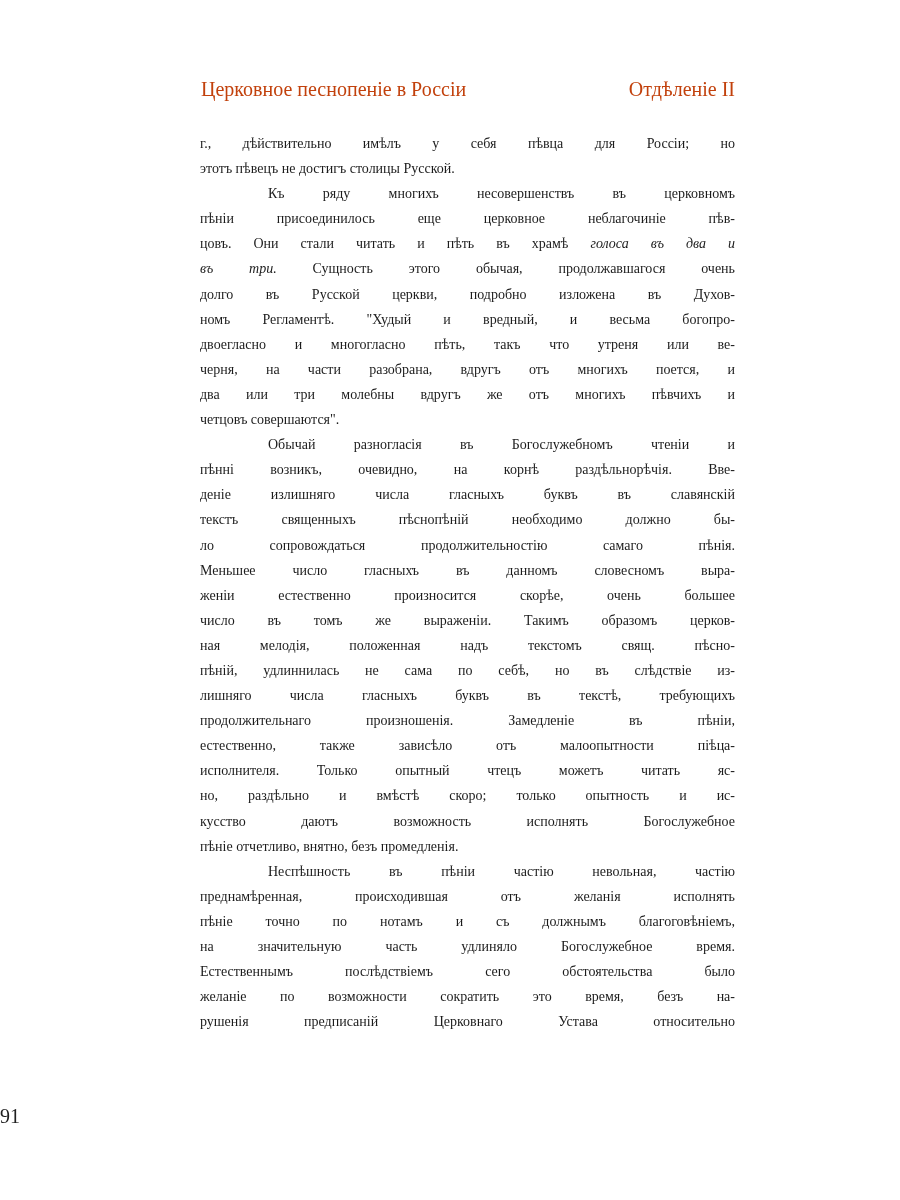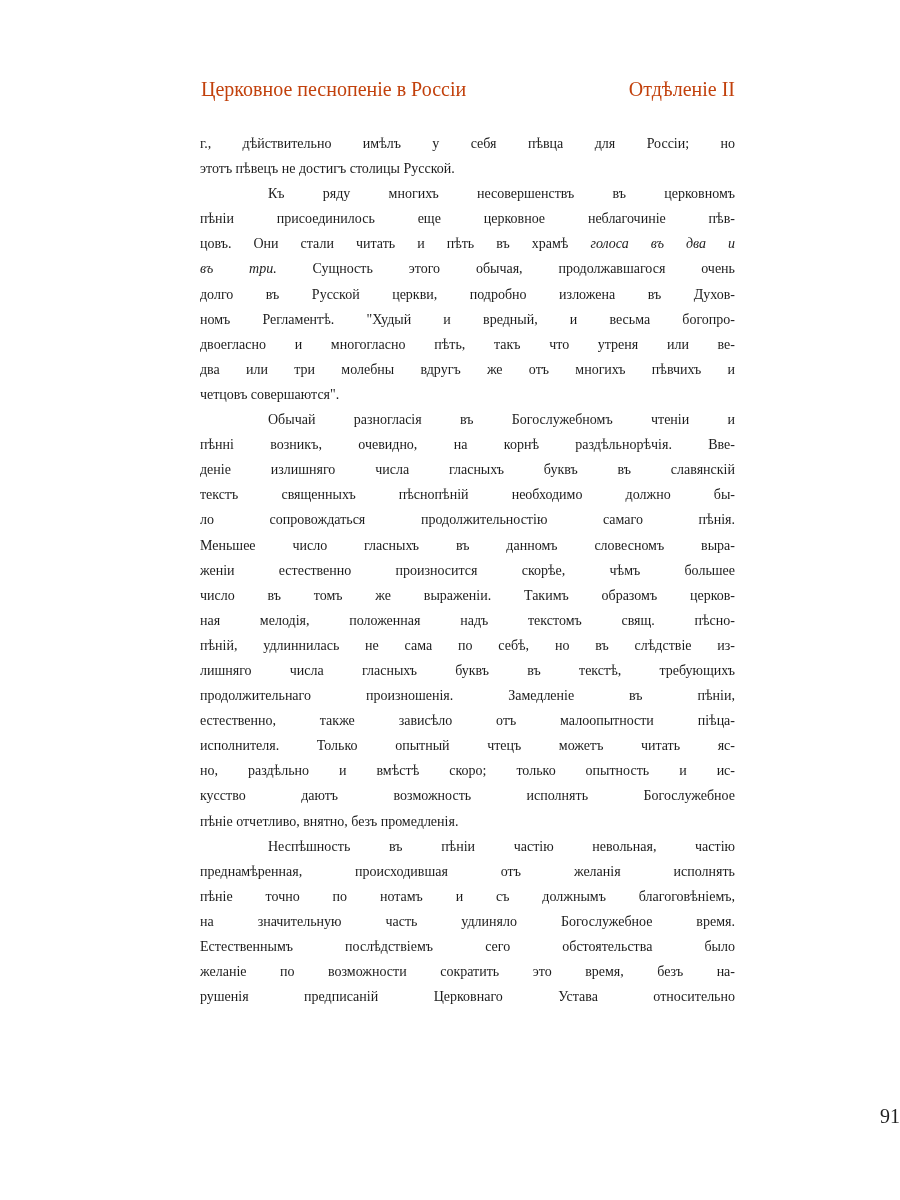--- a/index.html
+++ b/index.html
@@ -60,21 +60,21 @@
     padding-left: 68px;
   }
   .line i {
     font-style: italic;
   }
   .page-number {
     position: absolute;
     left: 0;
     width: 900px;
     top: 1103px;
-    text-align: right;
+    text-align: left;
     font-family: "Liberation Serif", serif;
     font-size: 20px;
     line-height: 26px;
     color: #1f1f1f;
   }
 </style>
 </head>
 <body>
 
 <div class="page">
@@ -89,31 +89,32 @@
         <span class="line last">этотъ пѣвецъ не достигъ столицы Русской.</span>
       </div>
       <div>
         <span class="line indent">Къ ряду многихъ несовершенствъ въ церковномъ</span>
         <span class="line">пѣніи присоединилось еще церковное неблагочиніе пѣв-</span>
         <span class="line">цовъ. Они стали читать и пѣть въ храмѣ <i>голоса въ два и</i></span>
         <span class="line"><i>въ три.</i> Сущность этого обычая, продолжавшагося очень</span>
         <span class="line">долго въ Русской церкви, подробно изложена въ Духов-</span>
         <span class="line">номъ Регламентѣ. "Худый и вредный, и весьма богопро-</span>
         <span class="line">двоегласно и многогласно пѣть, такъ что утреня или ве-</span>
+        <span class="line">черня, на части разобрана, вдругъ отъ многихъ поется, и</span>
         <span class="line">два или три молебны вдругъ же отъ многихъ пѣвчихъ и</span>
         <span class="line last">четцовъ совершаются".</span>
       </div>
       <div>
         <span class="line indent">Обычай разногласія въ Богослужебномъ чтеніи и</span>
         <span class="line">пѣнні возникъ, очевидно, на корнѣ раздѣльнорѣчія. Вве-</span>
         <span class="line">деніе излишняго числа гласныхъ буквъ въ славянскій</span>
         <span class="line">текстъ священныхъ пѣснопѣній необходимо должно бы-</span>
         <span class="line">ло сопровождаться продолжительностію самаго пѣнія.</span>
         <span class="line">Меньшее число гласныхъ въ данномъ словесномъ выра-</span>
-        <span class="line">женіи естественно произносится скорѣе, чѣмъ большее</span>
+        <span class="line">женіи естественно произносится скорѣе, очень большее</span>
         <span class="line">число въ томъ же выраженіи. Такимъ образомъ церков-</span>
         <span class="line">ная мелодія, положенная надъ текстомъ свящ. пѣсно-</span>
         <span class="line">пѣній, удлиннилась не сама по себѣ, но въ слѣдствіе из-</span>
         <span class="line">лишняго числа гласныхъ буквъ въ текстѣ, требующихъ</span>
         <span class="line">продолжительнаго произношенія. Замедленіе въ пѣніи,</span>
         <span class="line">естественно, также зависѣло отъ малоопытности пiѣца-</span>
         <span class="line">исполнителя. Только опытный чтецъ можетъ читать яс-</span>
         <span class="line">но, раздѣльно и вмѣстѣ скоро; только опытность и ис-</span>
         <span class="line">кусство даютъ возможность исполнять Богослужебное</span>
         <span class="line last">пѣніе отчетливо, внятно, безъ промедленія.</span>

